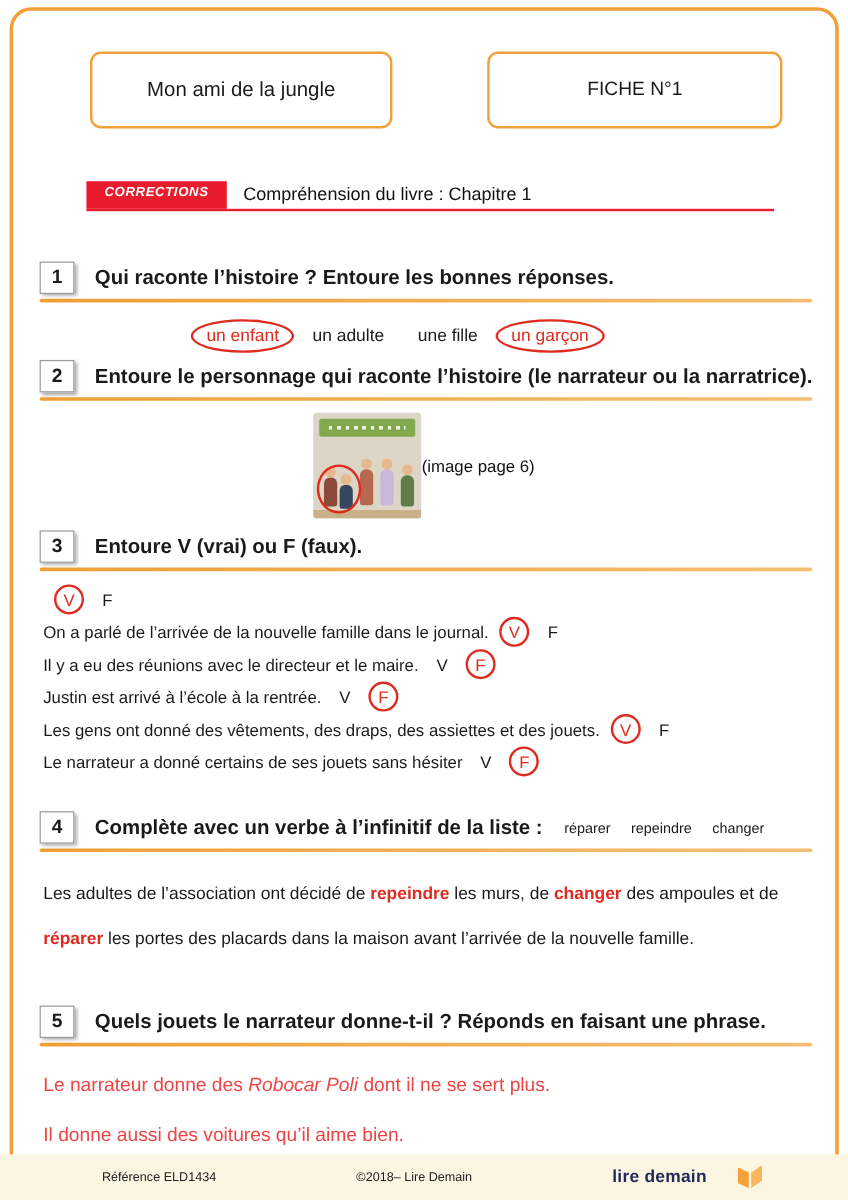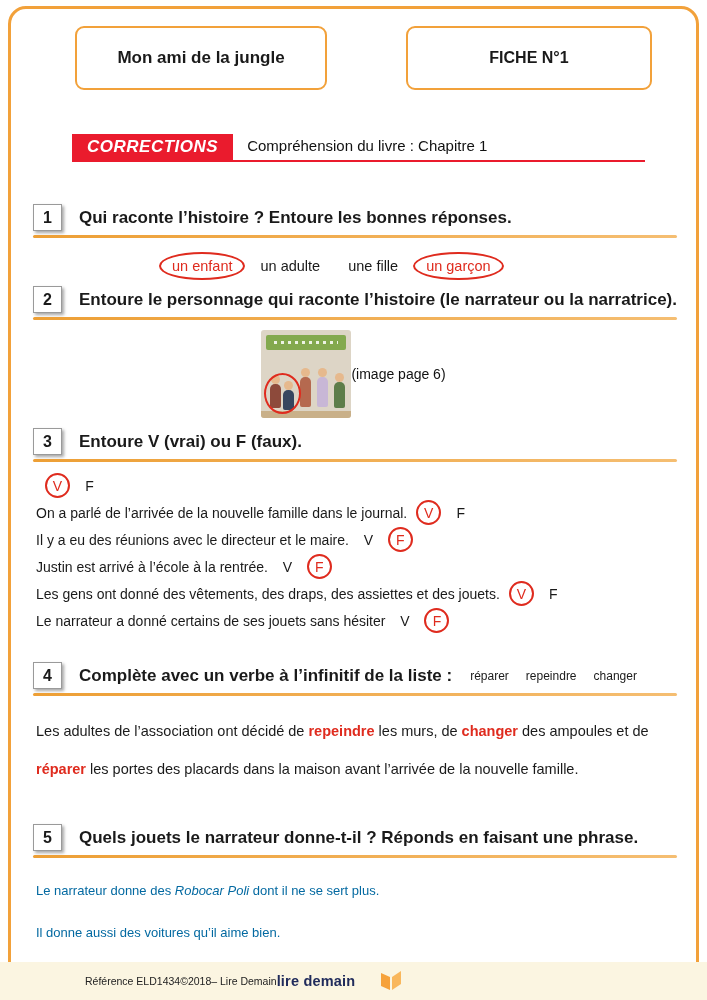--- a/index.html
+++ b/index.html
@@ -11,28 +11,28 @@
   .frame{
     position:absolute;top:6px;left:8px;right:8px;bottom:-18px;
     border:3px solid #F2A13A;border-radius:18px;pointer-events:none;z-index:1;
   }
   .content{position:absolute;top:0;left:0;right:0;bottom:38px;z-index:2}
 
   
   .titles{display:flex;justify-content:space-between;margin:26px 55px 0 75px}
   .title-box{
     border:2.5px solid #F2A13A;border-radius:9px;background:#fff;
-    font-weight:bold;display:flex;align-items:center;justify-content:center;height:60px;
+    font-weight:normal;display:flex;align-items:center;justify-content:center;height:60px;margin-top:17px;
   }
   .title-box.left{width:248px;font-size:17px}
   .title-box.right{width:242px;font-size:16px}
 
   
   .corr-row{display:flex;align-items:stretch;margin:44px 0 0 72px;width:573px;border-bottom:2.5px solid #EA1B2D}
-  .corr-badge{background:#EA1B2D;color:#fff;font-weight:bold;font-style:italic;font-size:17px;padding:3px 15px;letter-spacing:.5px}
+  .corr-badge{background:#EA1B2D;color:#fff;font-weight:bold;font-style:italic;font-size:11px;padding:3px 15px;letter-spacing:.5px}
   .corr-sub{font-size:15px;padding:3px 0 3px 14px;color:#111}
 
   
   .qhead{position:relative;display:flex;align-items:center;margin-left:33px;margin-right:30px;padding-bottom:7px}
   .qhead::after{content:"";position:absolute;left:0;right:0;bottom:0;height:3px;background:linear-gradient(90deg,#ED9F35,#F5BE72);border-radius:2px}
   .qnum{
     width:27px;height:25px;background:#fff;border:1px solid #9a9a9a;
     box-shadow:2px 2px 3px rgba(0,0,0,.35);
     display:flex;align-items:center;justify-content:center;font-weight:bold;font-size:16px;flex:none;
   }
@@ -66,27 +66,27 @@
   .vf-row{display:flex;align-items:center;height:27px;font-size:14px}
   .vf-letter{margin-left:9px;width:21px;height:21px;display:flex;align-items:center;justify-content:center;font-size:14px;flex:none}
   .vf-letter.vf-circled{border:2px solid #DF2B1E;border-radius:50%;color:#DF2B1E}
 
   
   .bank{margin-left:18px;display:flex;gap:17px;font-size:12px;font-weight:normal}
   .para{margin:16px 36px 0;font-size:14.5px;line-height:38px}
   .hl{color:#DF2B1E;font-weight:bold}
 
   
-  .answers{margin:12px 36px 0;color:#0369a1;font-size:13px;line-height:42px}
+  .answers{margin:12px 36px 0;color:#ef4444;font-size:16px;line-height:42px}
   .answers .it{font-style:italic}
 
   
   .footer{
     position:absolute;left:0;right:0;bottom:0;height:38px;background:#FBF5E1;z-index:3;
-    display:flex;align-items:center;padding:0 70px 0 85px;
+    display:flex;align-items:center;justify-content:space-between;padding:0 70px 0 85px;
     font-size:10.5px;color:#222;
   }
   .logo{display:flex;align-items:center;gap:24px}
   .logo-text{font-weight:bold;font-size:14.5px;color:#202B5B;letter-spacing:.2px}
 </style>
 </head>
 <body>
 
 <div class="frame"></div>
 

